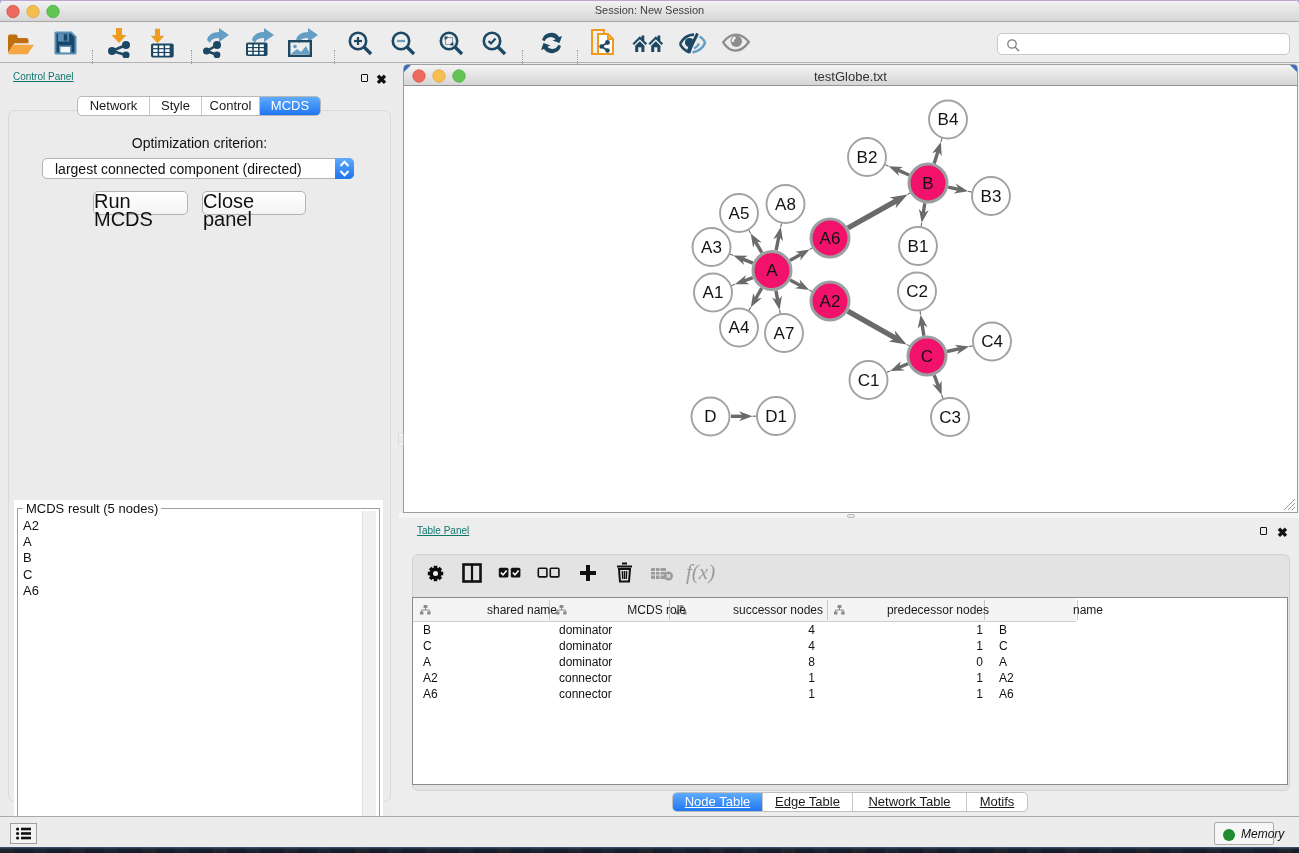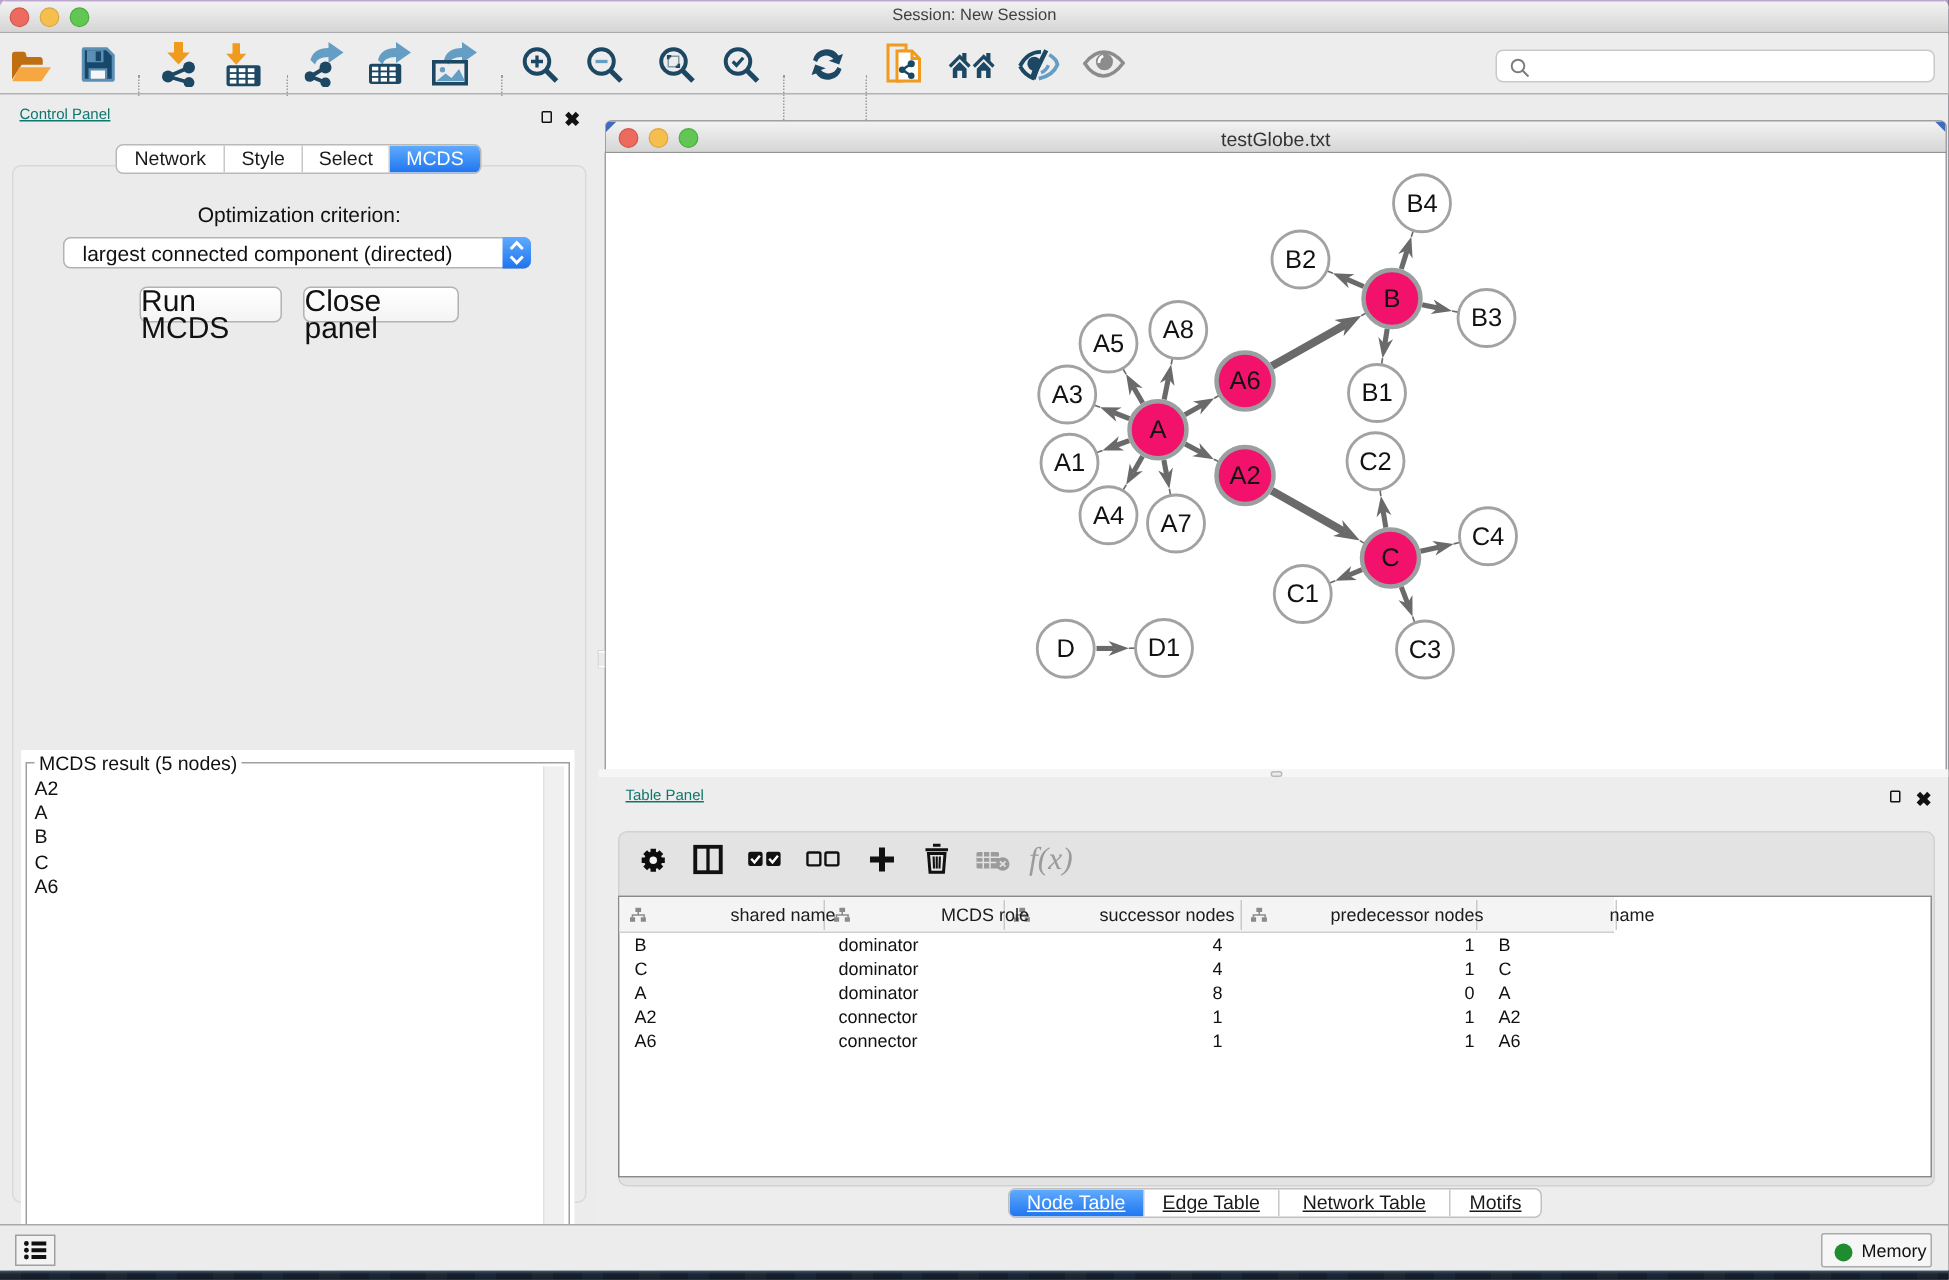--- a/index.html
+++ b/index.html
@@ -37,21 +37,21 @@
 #combo .spin { position:absolute; right:-1px; top:-1px; width:19px; height:21px;
   background:linear-gradient(#5fabfd,#1e74ef); border-radius:0 5px 5px 0; }
 .btn { position:absolute; height:24px; background:linear-gradient(#ffffff,#f4f4f4); border:1px solid #b3b3b3;
   border-radius:5px; font-size:20px; color:#111; line-height:18px; }
 #mcdsbox { position:absolute; left:14px; top:456px; width:369px; height:338px; background:#fff;margin-top:44px; }
 #fieldset { position:absolute; left:3px; top:8px; width:363px; height:327px; border:1px solid #9f9f9f; }
 #legend { position:absolute; left:5px; top:-8px; background:#fff; font-size:13px; color:#111; padding:0 3px; }
 #mcdslist { position:absolute; left:5px; top:9px; font-size:13px; color:#111; line-height:16.2px; }
 #mcdsscroll { position:absolute; right:3px; top:2px; width:14px; height:322px; background:#f0f0f0;
   border-left:1px solid #e2e2e2; }
-#netwin { position:absolute; left:403px; top:64px; width:895px; height:449px;margin-top:16px; }
+#netwin { position:absolute; left:403px; top:64px; width:895px; height:449px; }
 #nettitle { position:absolute; left:0; top:0; width:895px; height:22px;
   background:linear-gradient(#f3f3f3,#d6d6d6); border:1px solid #a0a0a0; border-bottom:1px solid #949494;
   border-radius:5px 5px 0 0; }
 #nettitle .t { position:absolute; top:4px; width:100%; text-align:center; font-size:13px; color:#333; }
 #netcanvas { position:absolute; left:0; top:22px; width:895px; height:427px; background:#fff;
   border:1px solid #9e9e9e; border-top:none; }
 #tablepanel { position:absolute; left:399px; top:513px; width:900px; height:303px; background:#ededed; }
 #tablebox { position:absolute; left:412px; top:554px; width:878px; height:237px; background:#e3e3e3;
   border:1px solid #d2d2d2; border-radius:6px; }
 #datatable { position:absolute; left:412px; top:597px; width:876px; height:188px; background:#fff;
@@ -63,22 +63,22 @@
 .cell { position:absolute; font-size:12px; color:#111; }
 #bottabs { position:absolute; left:672px; top:792px; height:20px; display:flex;
   border:1px solid #c0c0c0; border-radius:5px; overflow:hidden; background:#fff; }
 #bottabs div { font-size:13px; color:#1a1a1a; text-align:center; line-height:18px; border-right:1px solid #c8c8c8;text-decoration:underline; }
 #bottabs div:last-child { border-right:none; }
 #bottabs .sel { background:linear-gradient(#5fabfd,#2076f0); color:#fff; }
 #statusbar { position:absolute; left:0; top:816px; width:1299px; height:31px; background:#ececec;
   border-top:1px solid #a9a9a9; }
 #listbox { position:absolute; left:10px; top:823px; width:27px; height:21px; background:#f3f3f3;
   border:1px solid #9f9f9f; }
-#membtn { position:absolute; left:1214px; top:822px; width:74px; height:23px; background:#f6f6f6;
-  border:1px solid #aaa; border-radius:2px; }
+#membtn { position:absolute; left:1214px; top:822px; width:60px; height:23px; background:#f6f6f6;
+  border:1px solid #aaa; border-radius:2px;font-style:italic; }
 #membtn .dot { position:absolute; left:8px; top:5.5px; width:12px; height:12px; border-radius:50%; background:#1e8c2f; }
 #membtn .t { position:absolute; left:26px; top:4px; font-size:12px; color:#111; }
 </style></head>
 <body>
 <div id="purple"></div>
 <div id="deskstrip"></div>
 <div style="position:absolute;left:3px;top:0;width:1293px;height:1px;background:#bda7cf;z-index:50"></div>
 <div id="app">
   <div id="titlebar">
     <svg style="position:absolute;left:0;top:0" width="70" height="22">
@@ -220,21 +220,21 @@
 
   <div id="ctrl">
     <div class="paneltitle" style="position:absolute;left:13px;top:7px">Control Panel</div>
     <div class="fbtn" style="left:361px;top:10px"></div>
     <div class="xbtn" style="left:376px;top:11px">✖</div>
   </div>
   <div id="ctrlbox"></div>
   <div id="tabs">
     <div style="width:72px">Network</div>
     <div style="width:52px">Style</div>
-    <div style="width:58px">Select</div>
+    <div style="width:58px">Control</div>
     <div class="sel" style="width:60px">MCDS</div>
   </div>
   <div id="optlabel">Optimization criterion:</div>
   <div id="combo">
       <span class="txt">largest connected component (directed)</span>
     <div class="spin"><svg width="19" height="21" viewBox="0 0 19 21">
       <path d="M5.5 8 l4 -4.2 l4 4.2" fill="none" stroke="#fff" stroke-width="2"></path>
       <path d="M5.5 13 l4 4.2 l4 -4.2" fill="none" stroke="#fff" stroke-width="2"></path>
         </svg></div>
   </div>

